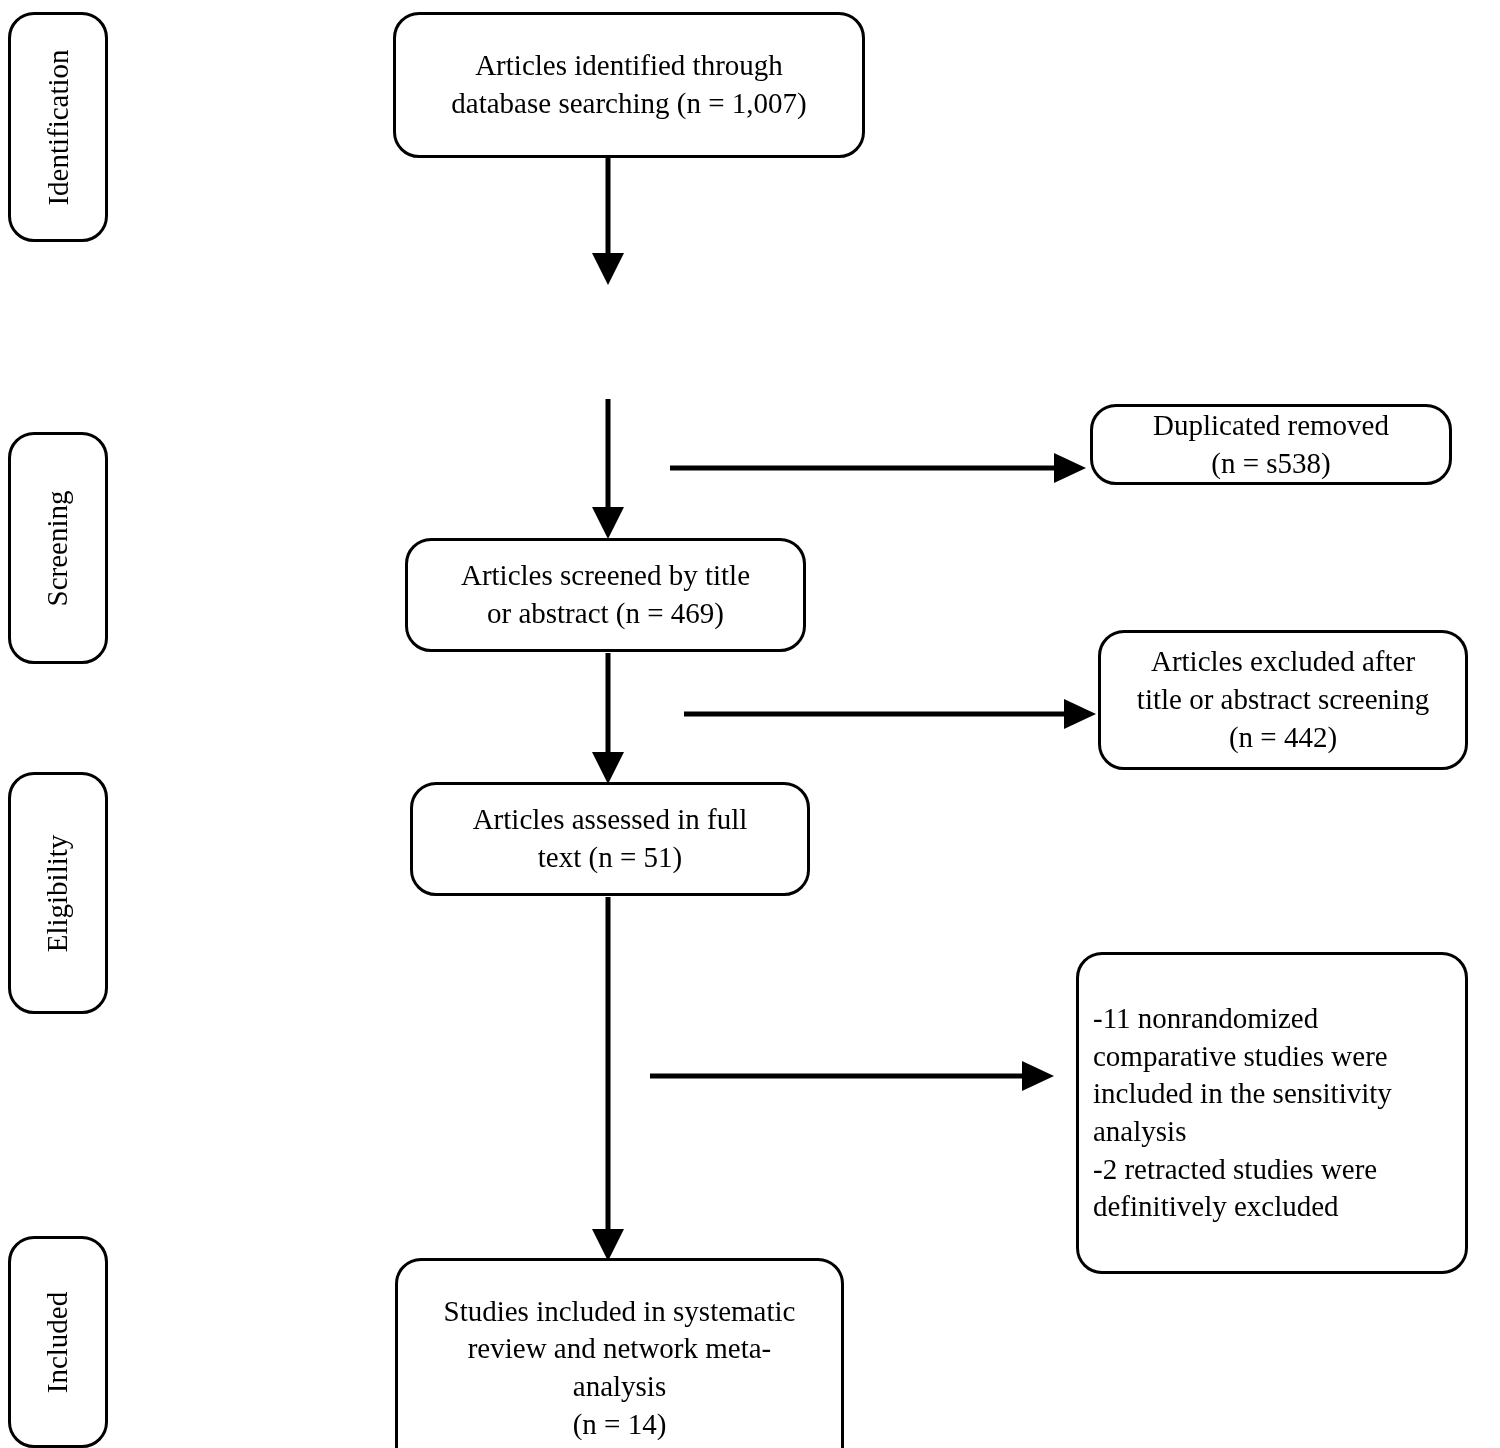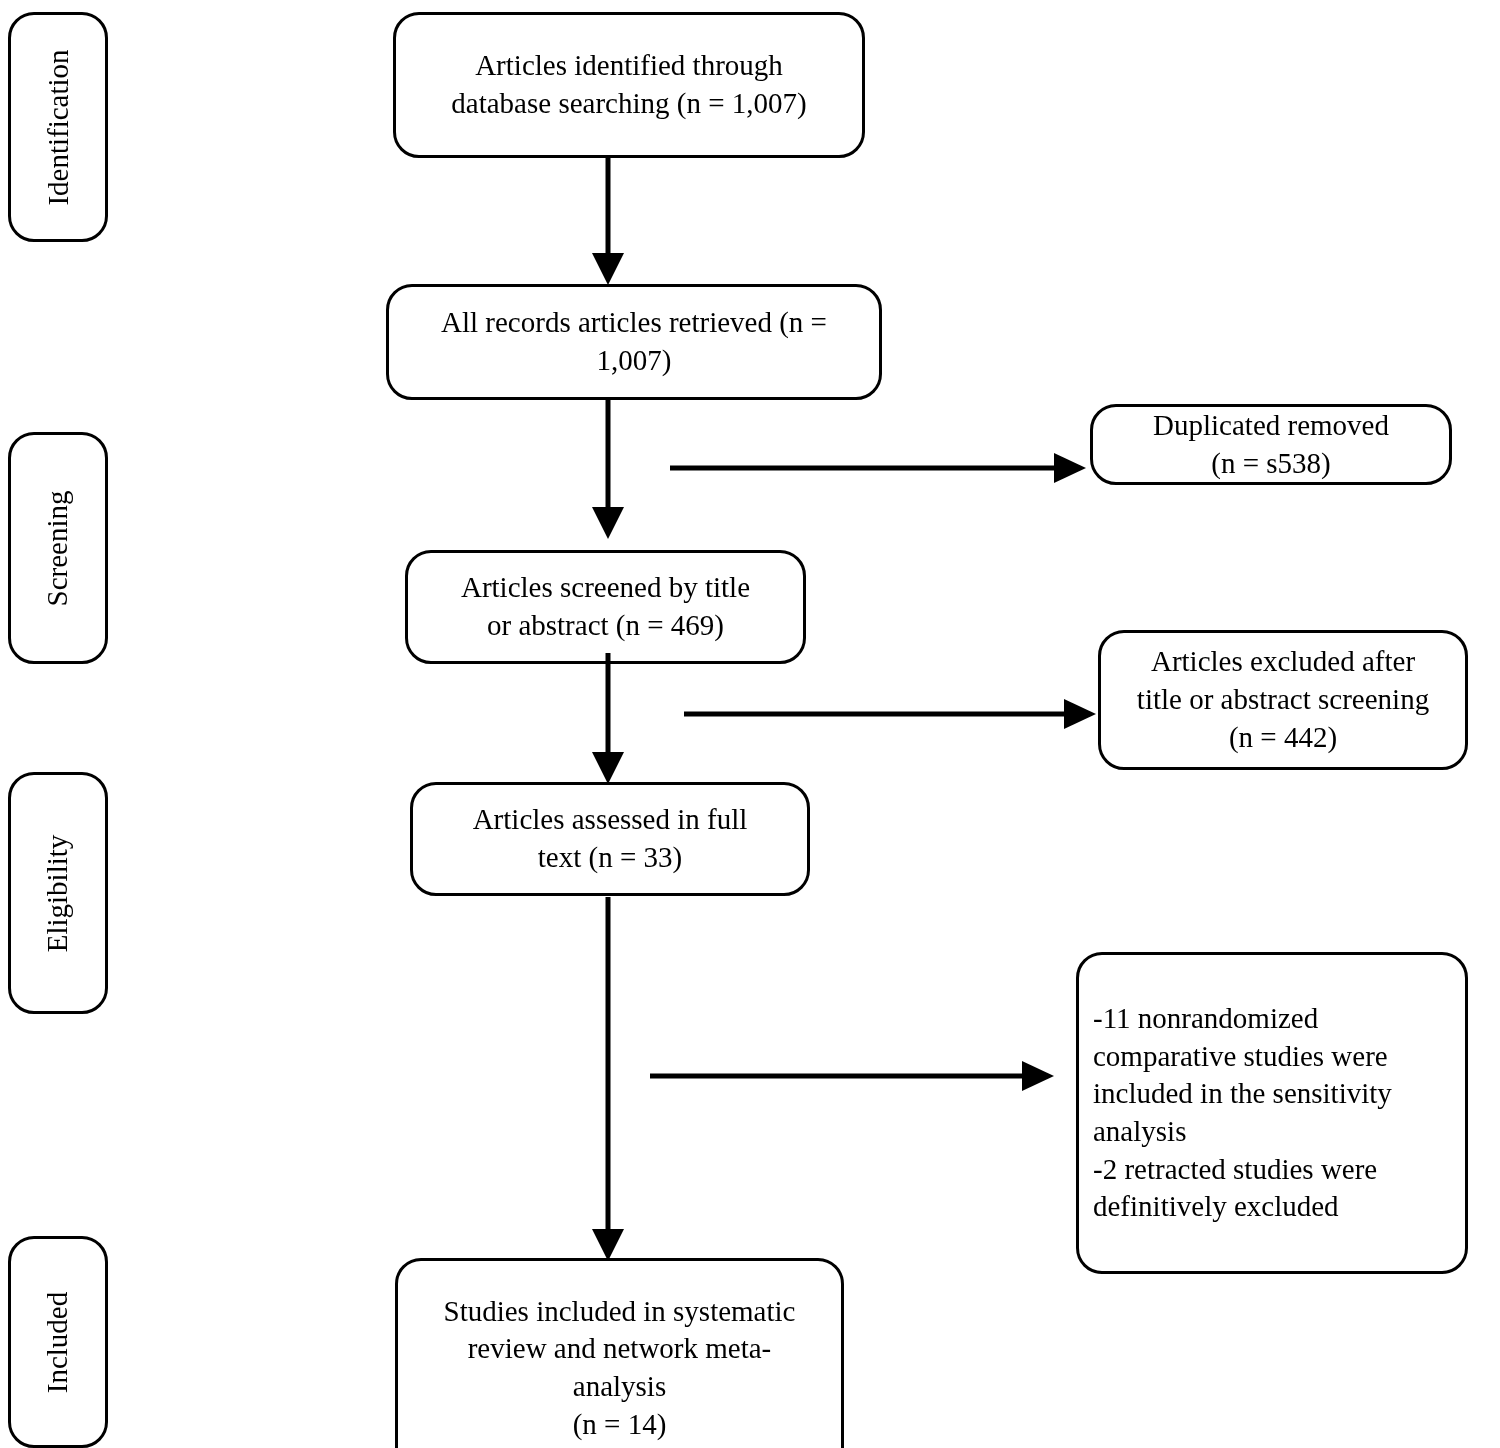--- a/index.html
+++ b/index.html
@@ -97,33 +97,29 @@
 
   <div class="stage" style="left:8px; top:1236px; width:100px; height:212px;">
     <span class="vtxt">Included</span>
   </div>
 
   <div class="node" style="left:393px; top:12px; width:472px; height:146px;">
     <span class="txt">Articles identified through
 database searching (n = 1,007)</span>
   </div>
 
-  <div class="node" style="left:386px; top:284px; width:496px; height:116px;">
-    <span class="txt">All records articles retrieved (n =
-1,007)</span>
-  </div>
 
-  <div class="node" style="left:405px; top:550px; width:401px; height:114px;">
+  <div class="node" style="left:405px; top:538px; width:401px; height:114px;">
     <span class="txt">Articles screened by title
 or abstract (n = 469)</span>
   </div>
 
   <div class="node" style="left:410px; top:782px; width:400px; height:114px;">
     <span class="txt">Articles assessed in full
-text (n = 33)</span>
+text (n = 51)</span>
   </div>
 
   <div class="node" style="left:395px; top:1258px; width:449px; height:220px;">
     <span class="txt">Studies included in systematic
 review and network meta-
 analysis
 (n = 14)</span>
   </div>
 
   <div class="node" style="left:1090px; top:404px; width:362px; height:81px;">

